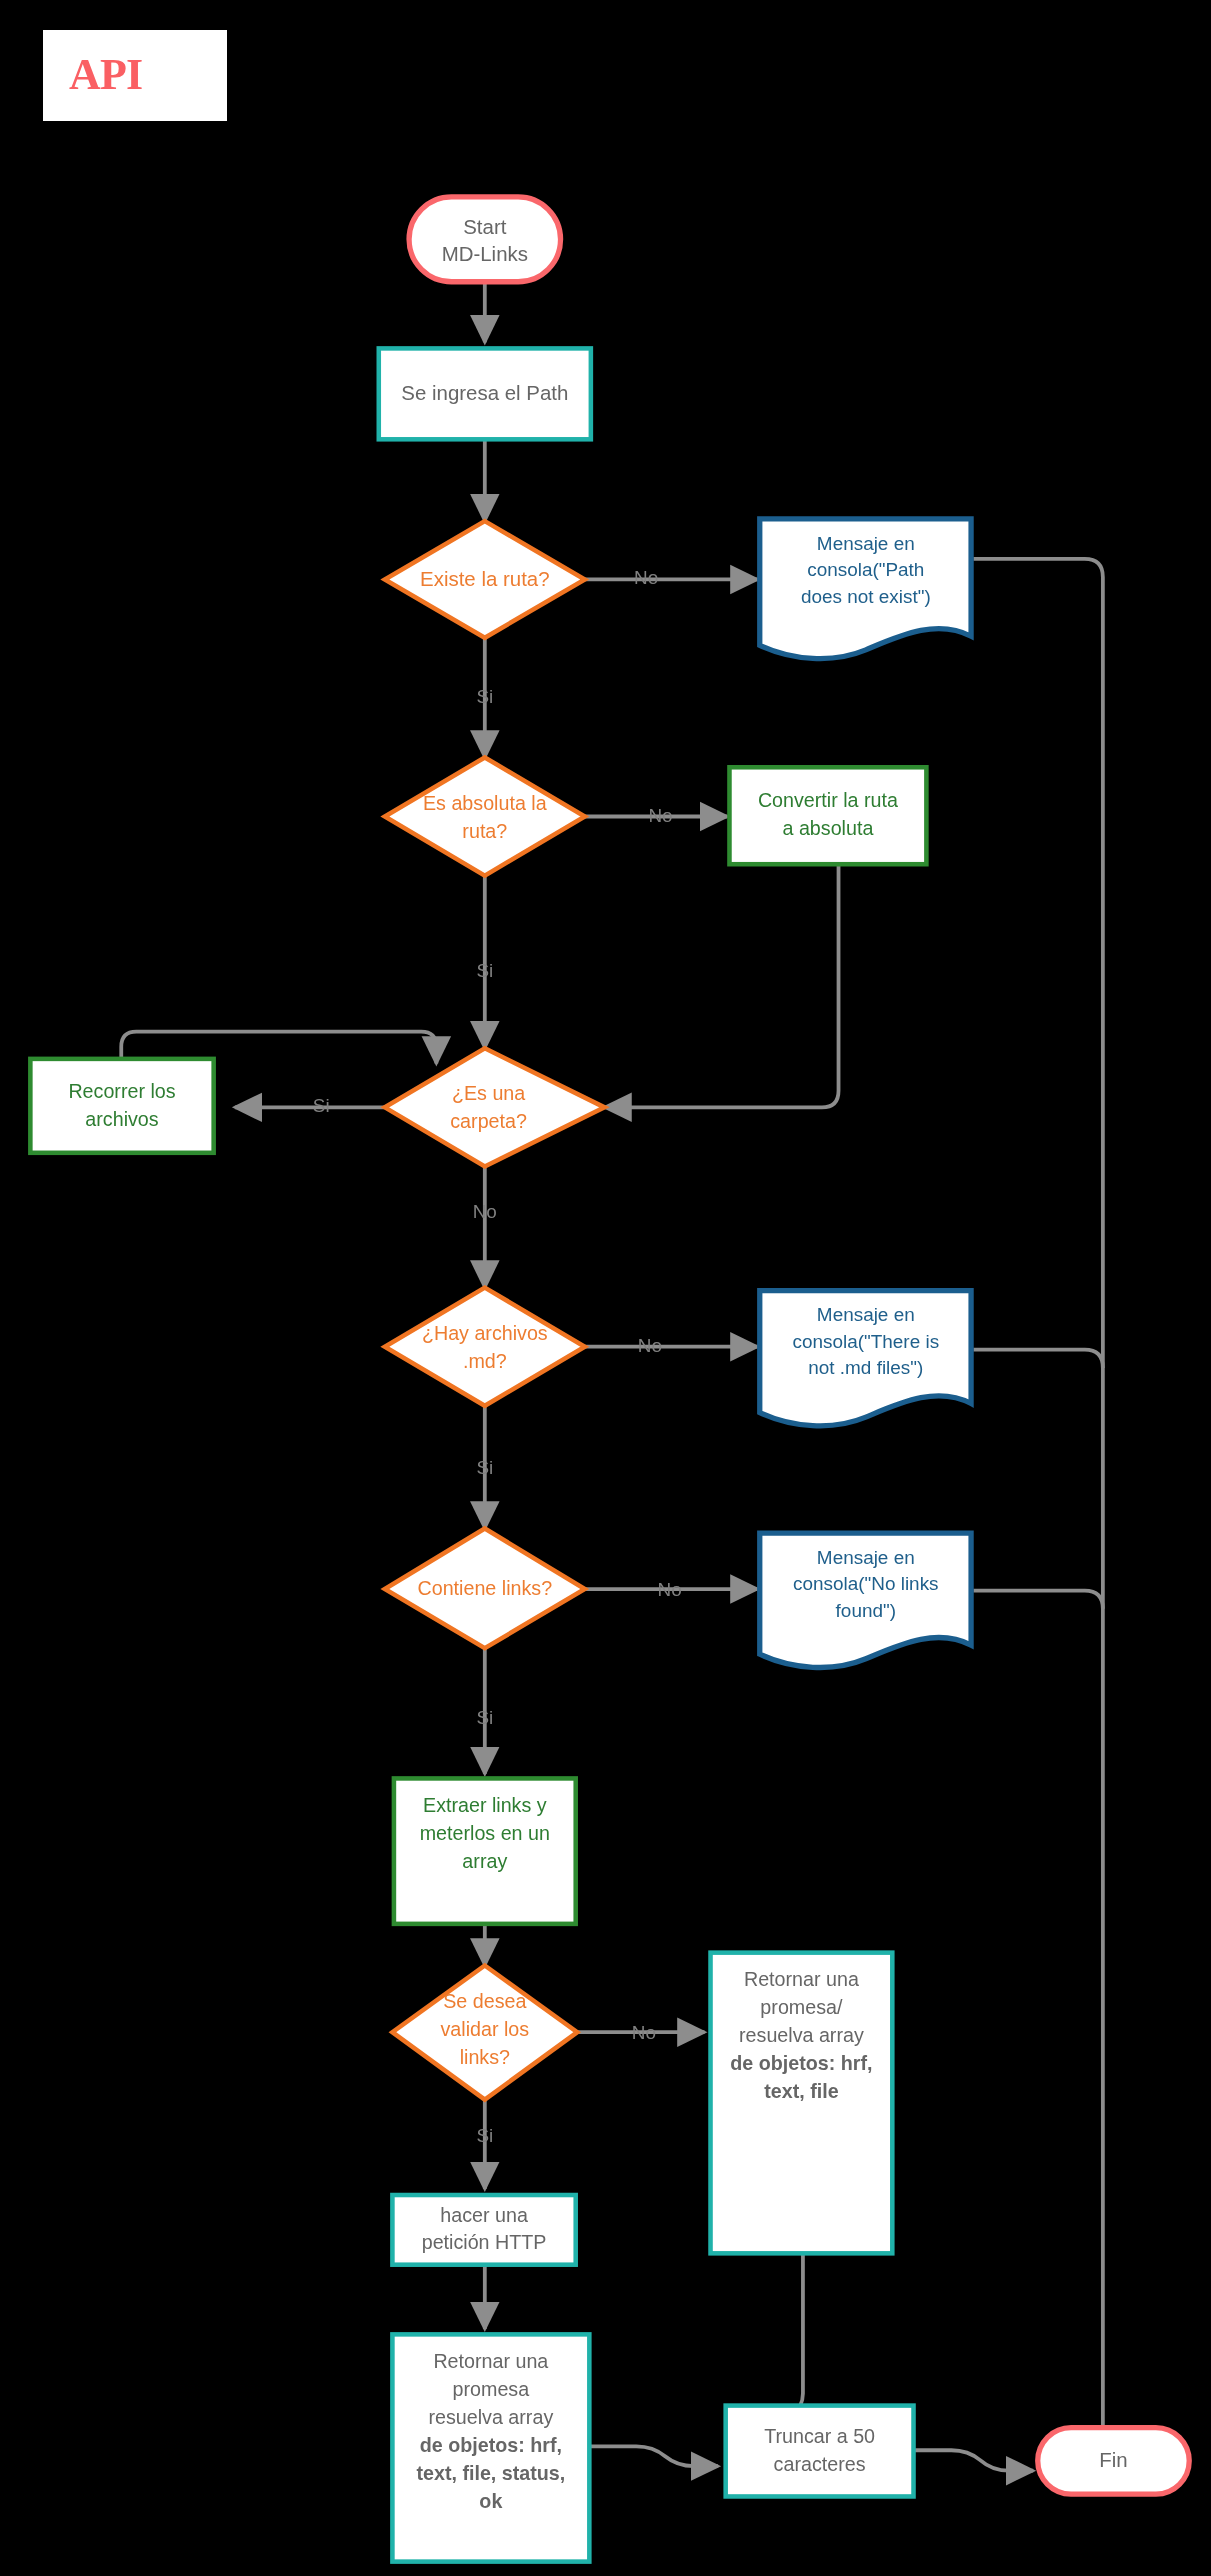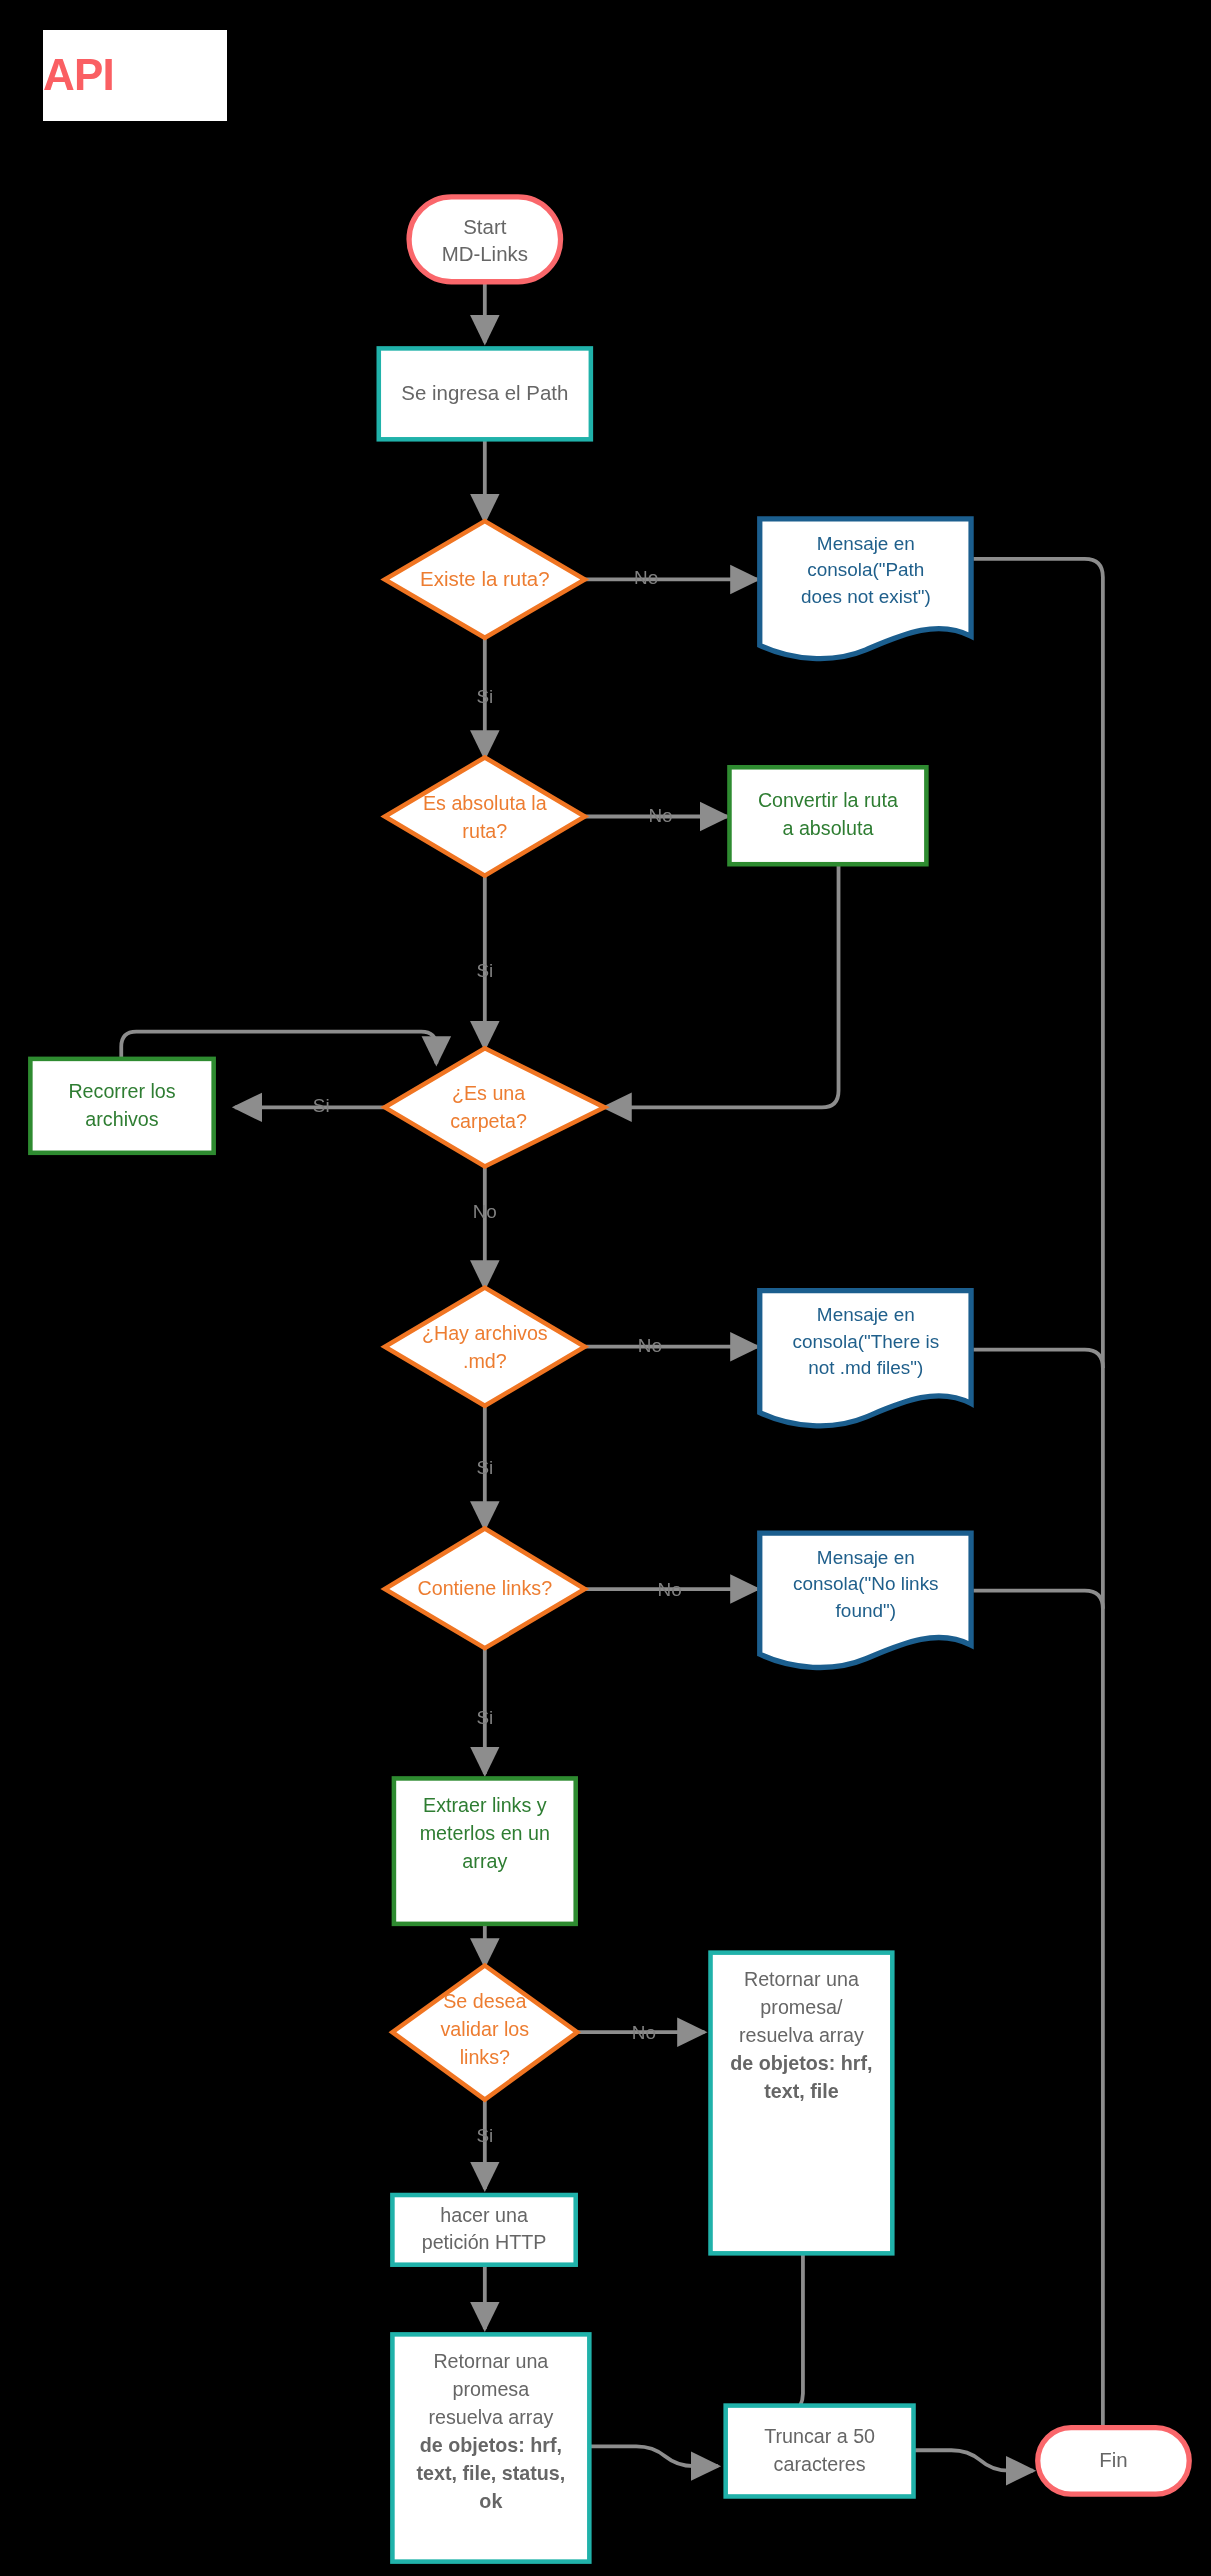--- a/index.html
+++ b/index.html
@@ -1,21 +1,21 @@
 <!DOCTYPE html>
 <html style="font-size:12px"><head>
 <meta charset="utf-8">
 <style>
   html,body{margin:0;padding:0;background:#000;}
   #page{position:relative;width:1212px;height:2576px;background:#000;overflow:hidden;
         font-family:"Liberation Sans",sans-serif;}
   #logo{position:absolute;left:43px;top:29.5px;width:184px;height:91px;background:#fff;
         display:flex;align-items:center;justify-content:flex-start;}
-  #logo-text{font-family:Liberation Sans, sans-serif;font-weight:bold;font-size:44px;
-        color:#fa5f63;letter-spacing:-0.8px;line-height:1;}
+  #logo-text{font-family:Liberation Serif, serif;font-weight:bold;font-size:44px;
+        color:#fa5f63;letter-spacing:-0.8px;margin-left:26px;line-height:1;}
   svg#flow{position:absolute;left:0;top:0;width:1212px;height:2576px;display:block;}
   .nodeText{font-family:"Liberation Sans",sans-serif;text-anchor:middle;
         dominant-baseline:middle;}
   .t-gray{fill:#666666;}
   .t-orange{fill:#ed7d31;}
   .t-green{fill:#2e7d32;}
   .t-blue{fill:#1f5f8b;}
   .edgeLabel{font-family:"Liberation Sans",sans-serif;fill:#808080;font-size:25px;
         text-anchor:middle;dominant-baseline:middle;}
   .shp{fill:#ffffff;}

